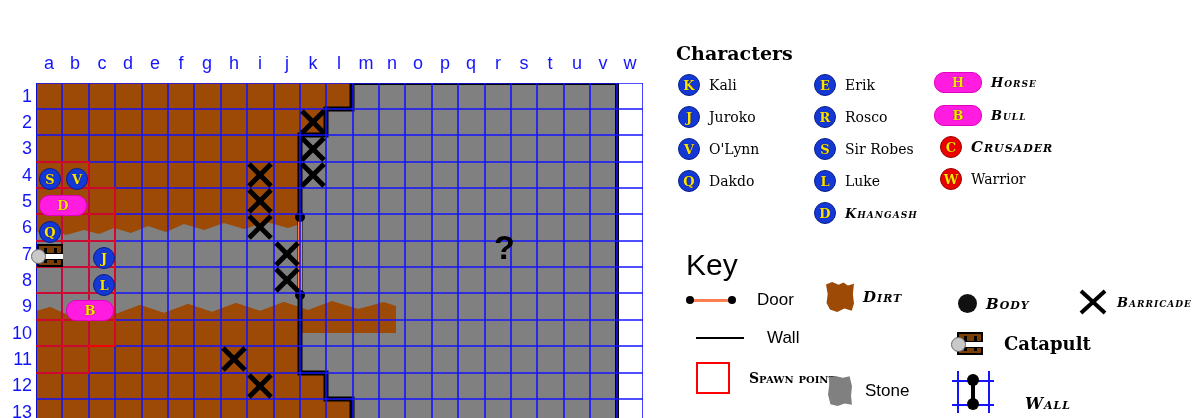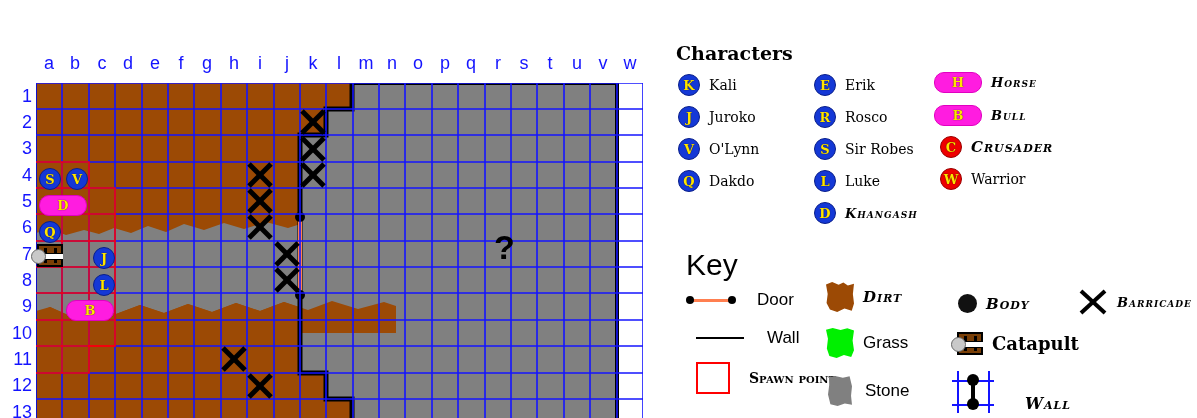--- a/index.html
+++ b/index.html
@@ -365,42 +365,38 @@
 
     <div class="legend-row" style="left:10px;top:114px">
       <div class="sw sw-spawn"></div>
       <span class="legend-label" style="margin-left:10px;line-height:16px;font-weight:bold;font-variant:small-caps;font-size:14px;width:62px">Spawn point</span>
     </div>
 
     <div class="legend-row" style="left:140px;top:34px">
       <div class="sw sw-dirt"></div>
       <span class="legend-label caps" style="font-size:15px">Dirt</span>
     </div>
-    <div class="legend-row" style="left:140px;top:80px">
-      <div class="sw sw-grass"></div>
-      <span class="legend-label plain" style="font-size:17px">Grass</span>
-    </div>
     <div class="legend-row" style="left:142px;top:128px">
       <div class="sw sw-stone"></div>
       <span class="legend-label plain" style="font-size:17px;margin-left:4px">Stone</span>
     </div>
 
     <div class="legend-row" style="left:272px;top:46px">
       <div class="sw sw-body"></div>
       <span class="legend-label caps" style="font-size:15px">Body</span>
     </div>
     <div class="legend-row" style="left:265px;top:84px">
       <div class="sw catapult">
         <div class="cat-body"></div>
         <div class="cat-arm"></div>
         <div class="cat-arm2"></div>
         <div class="cat-plank"></div>
         <div class="cat-ball"></div>
       </div>
-      <span class="legend-label serifbold" style="margin-left:0;font-size:18px">Catapult</span>
+      <span class="legend-label serifbold" style="margin-left:12px;font-size:18px">Catapult</span>
     </div>
     <div class="legend-row" style="left:266px;top:122px">
       <div class="sw wallgrid">
         <div class="wg-v" style="left:5px"></div>
         <div class="wg-v" style="left:36px"></div>
         <div class="wg-h" style="top:9px"></div>
         <div class="wg-h" style="top:33px"></div>
         <div class="wg-seg"></div>
         <div class="wg-dot" style="top:3px"></div>
         <div class="wg-dot" style="top:27px"></div>

